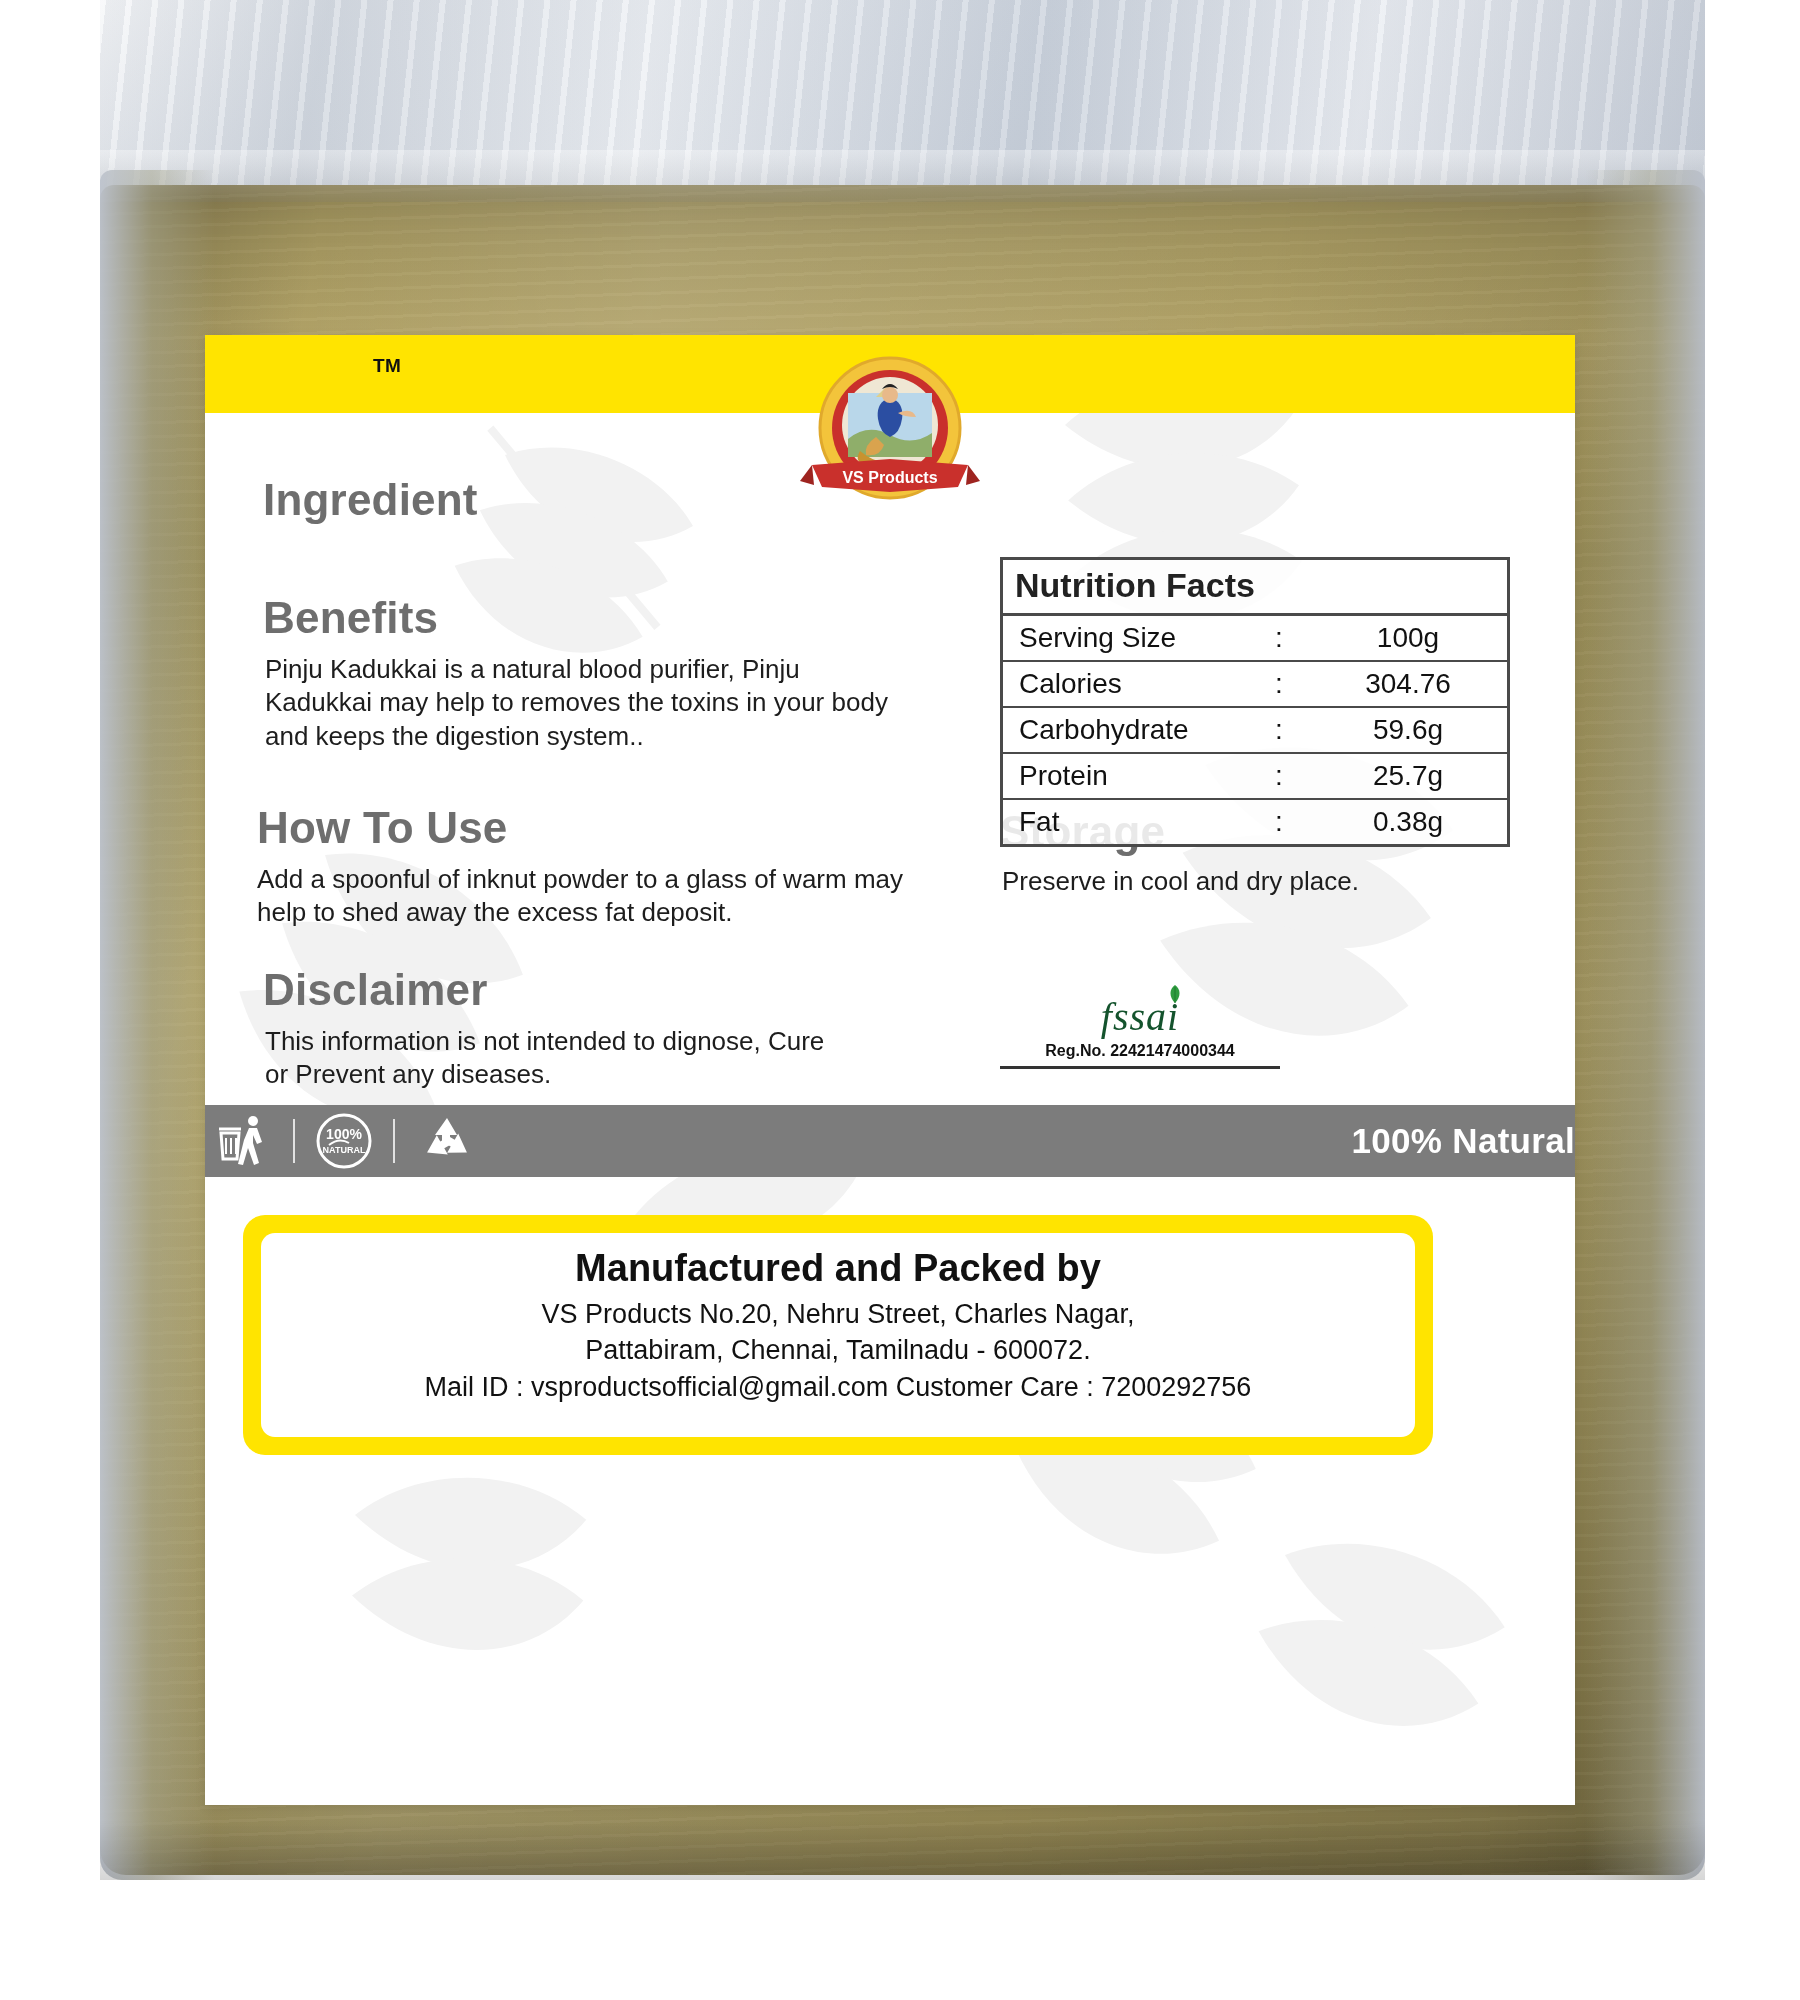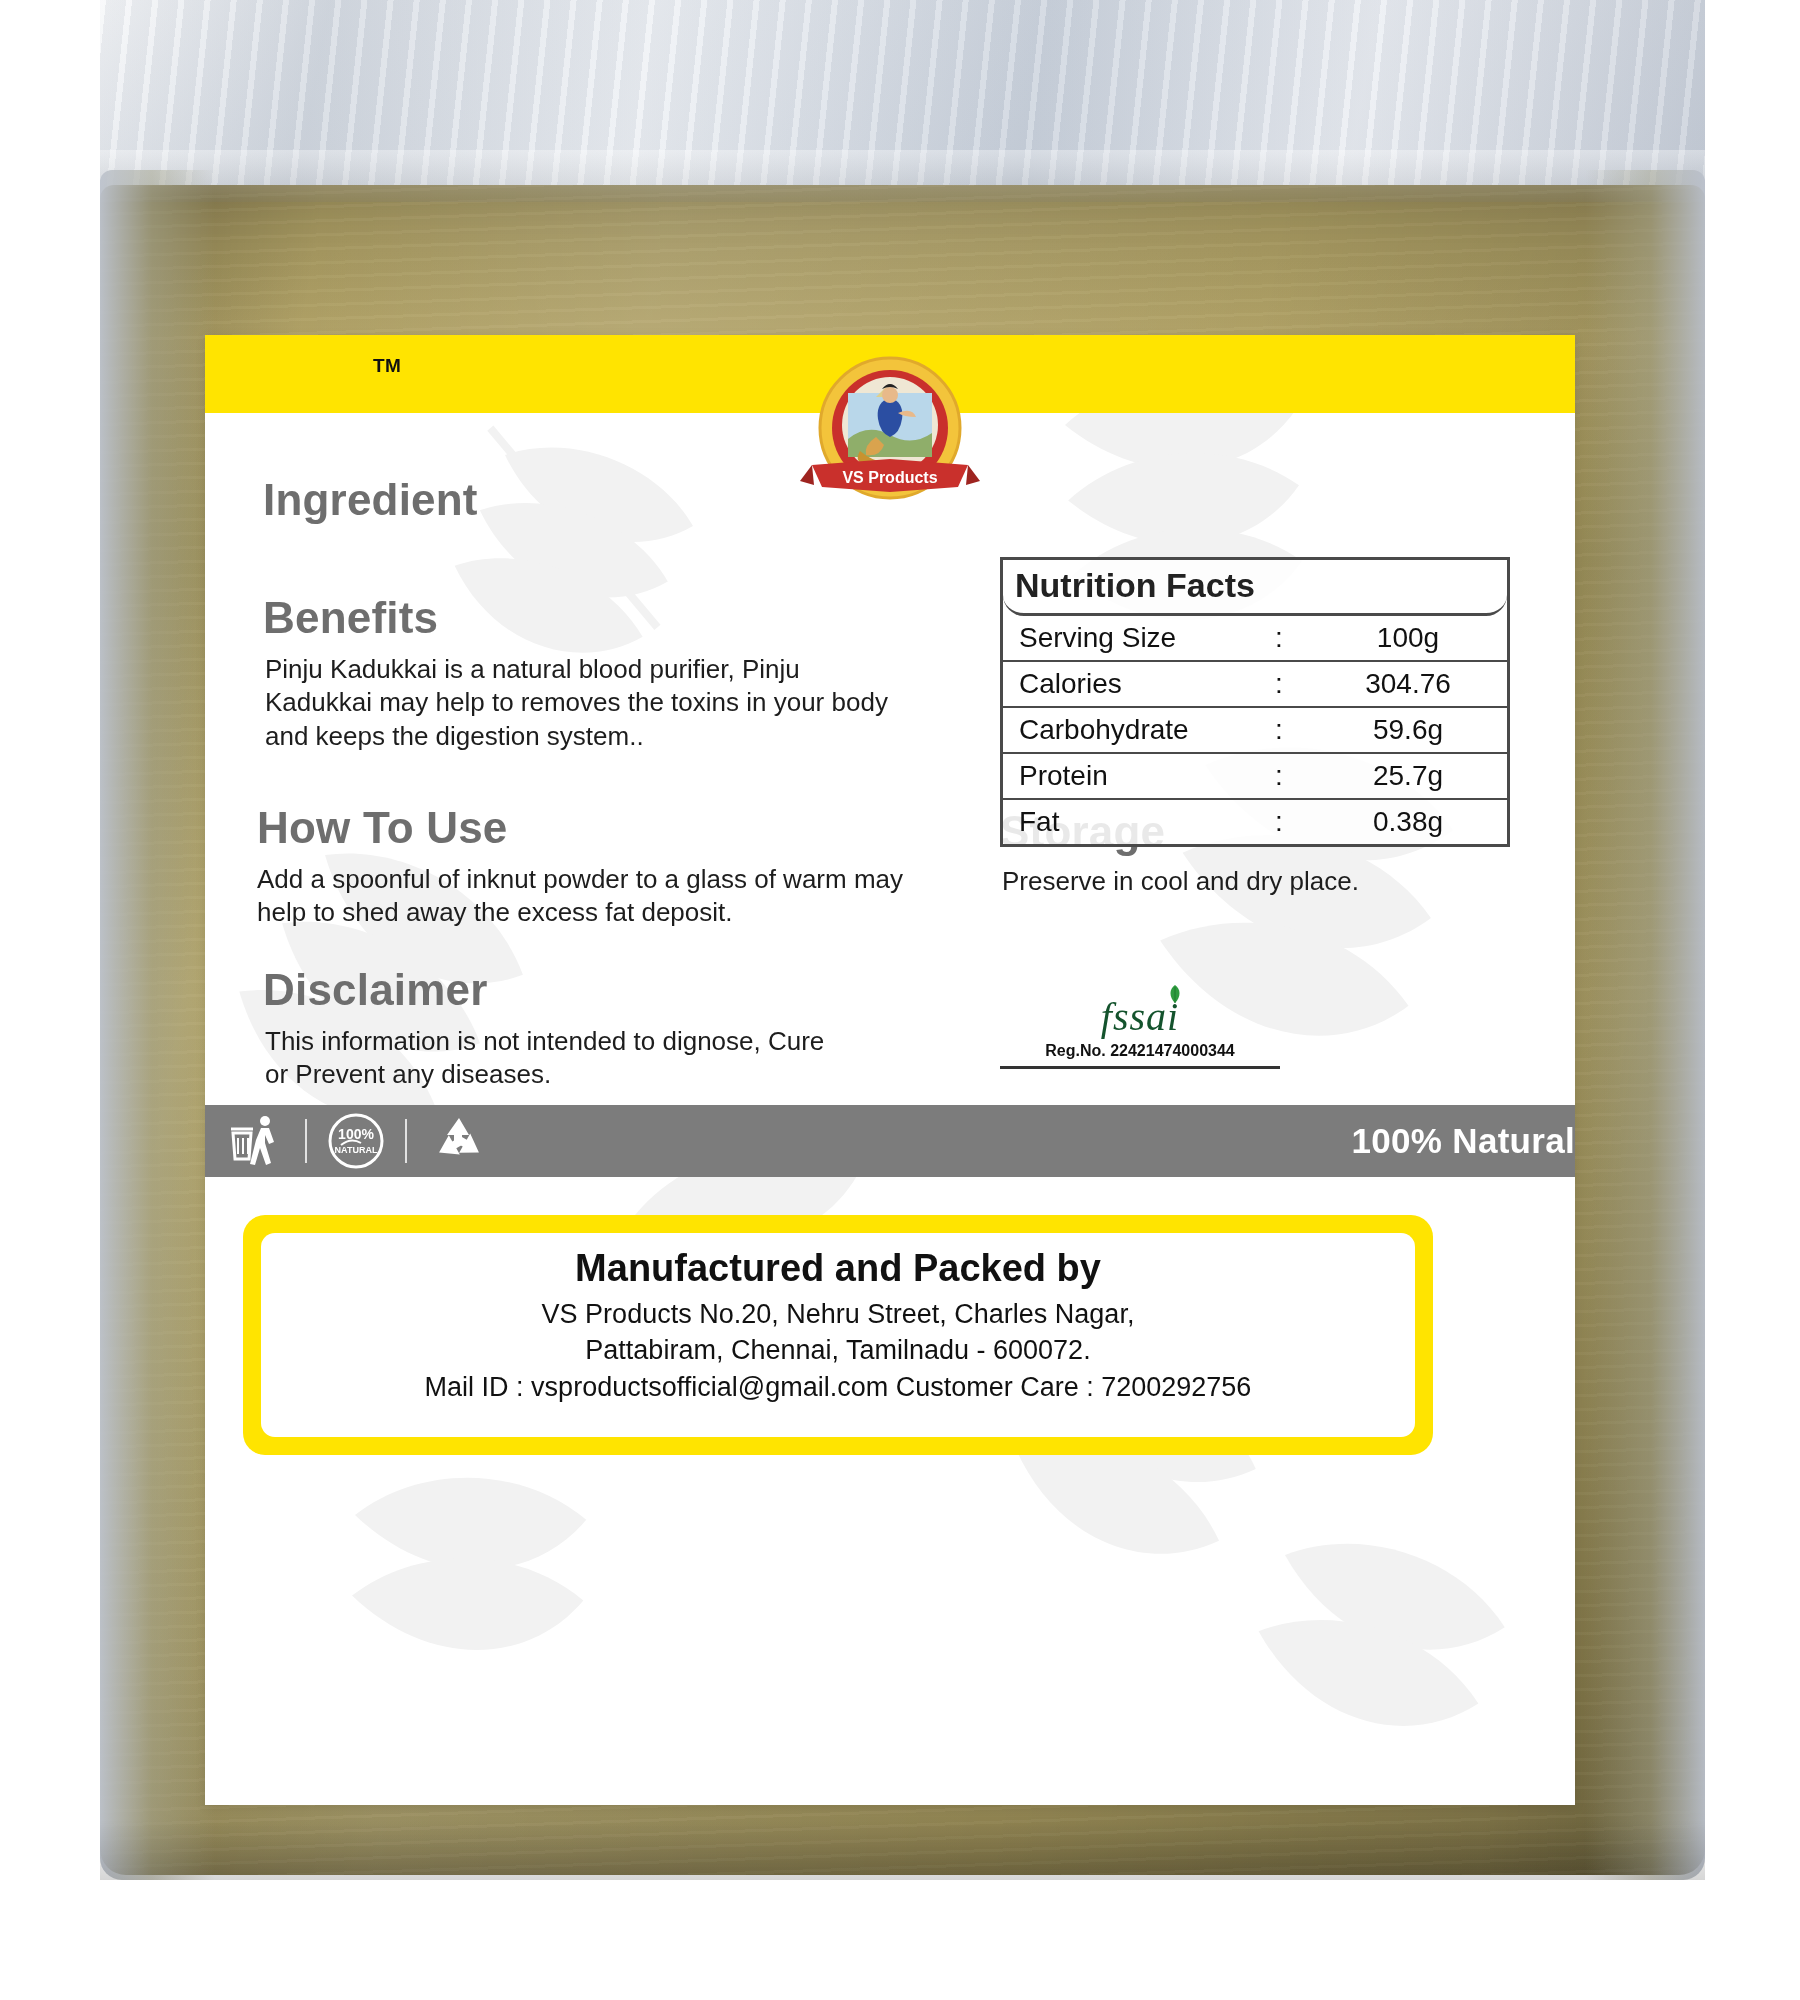--- a/index.html
+++ b/index.html
@@ -176,21 +176,20 @@
     border: 3px solid #4a4a4a;
     background: rgba(255,255,255,0.85);
     box-sizing: border-box;
   }
   .nutrition .nf-title {
     font-size: 34px;
     font-weight: 700;
     color: #222;
     padding: 6px 12px 8px 12px;
     border-bottom: 3px solid #4a4a4a;
-    border-radius: 21px;
   }
   .nf-row {
     display: flex;
     align-items: center;
     border-bottom: 2px solid #4a4a4a;
     font-size: 28px;
     color: #111;
     height: 44px;
   }
   .nf-row:last-child { border-bottom: none; }
@@ -240,21 +239,21 @@
     width: 100%;
     height: 72px;
     background: #7c7c7c;
     display: flex;
     align-items: center;
   }
   .grey-bar .icons {
     display: flex;
     align-items: center;
     gap: 0px;
-    padding-left: 22px;
+    padding-left: 10px;
   }
   .divider {
     width: 2px;
     height: 44px;
     background: #e2e2e2;
     margin: 0 20px;
   }
   .nat-text {
     position: absolute;
     right: 0;

